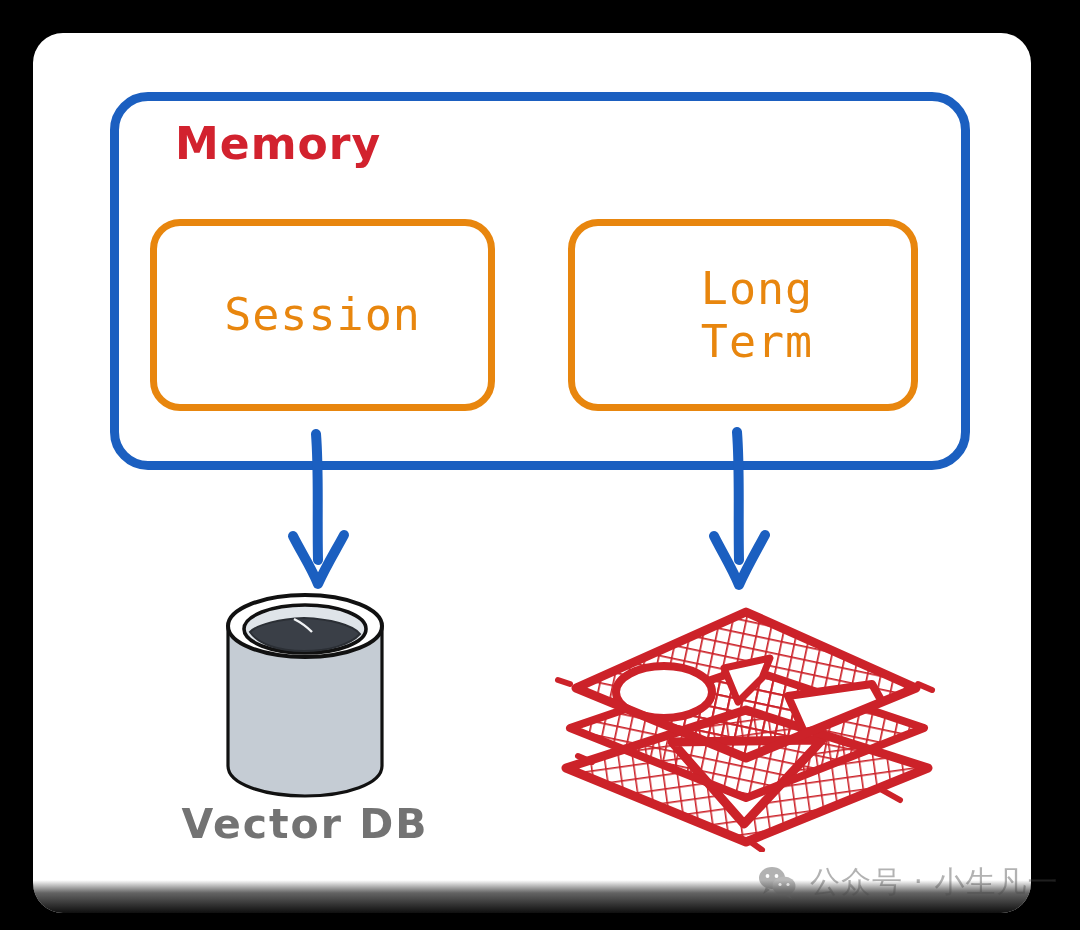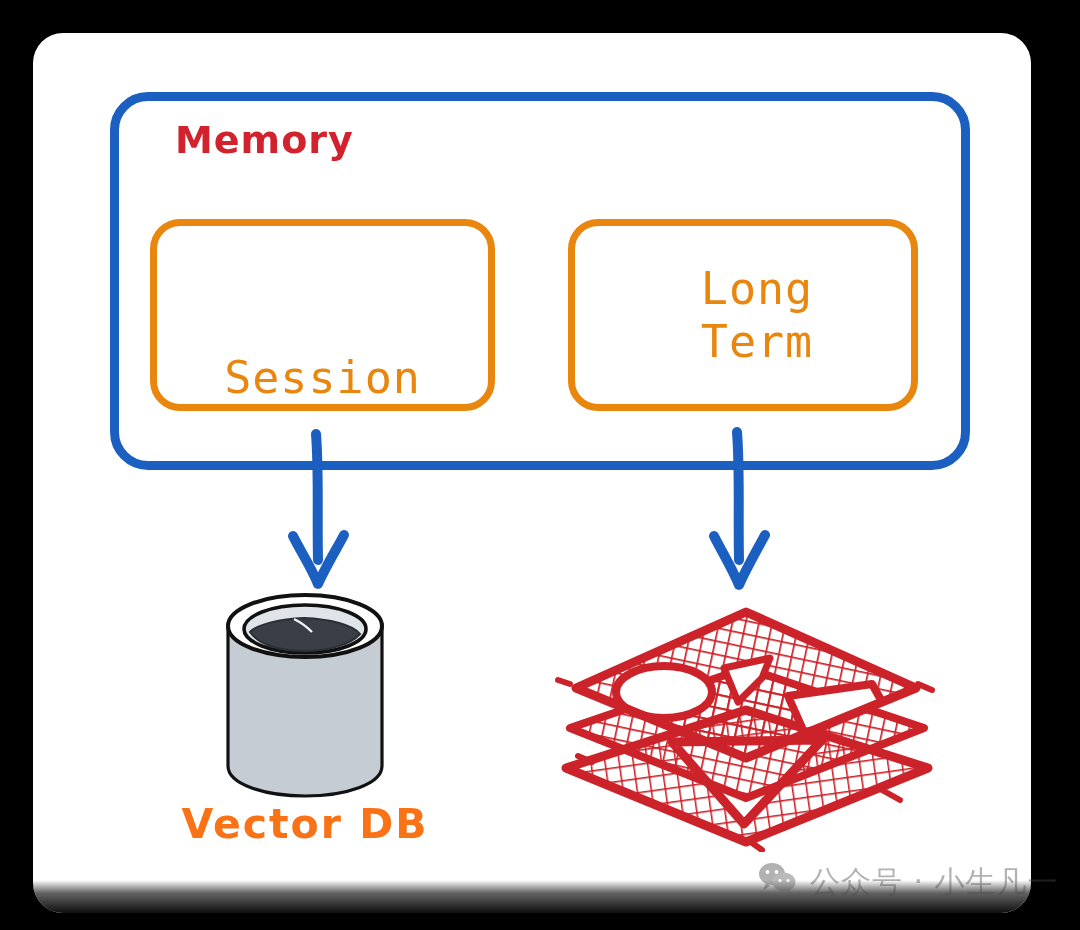--- a/index.html
+++ b/index.html
@@ -40,21 +40,21 @@
     width:860px; height:378px;
     border:9px solid var(--blue,#1b5fc0);
     border-radius:38px;
     background:transparent;
   }
   #memory-title{
     position:absolute;
     left:175px; top:118px;
     font-family:"DejaVu Sans", sans-serif;
     font-weight:700;
-    font-size:38px;
+    font-size:44px;
     letter-spacing:1px;
     color:#d2222e;
     white-space:nowrap;
   }
 
   
   .obox{
     position:absolute;
     border:7px solid #e8860e;
     border-radius:30px;
@@ -65,21 +65,21 @@
     text-align:center;
   }
   .obox .olabel{
     font-family:"DejaVu Sans Mono", monospace;
     color:#e8860e;
     font-size:45px;
     line-height:1.18;
     white-space:pre-line;
     letter-spacing:1px;
   }
-  #session-box{ left:150px; top:219px; width:345px; height:192px;align-items:flex-end; }
+  #session-box{ left:150px; top:219px; width:345px; height:192px; }
   #longterm-box{ left:568px; top:219px; width:350px; height:192px; }
 
   
   .arrow-svg{ position:absolute; overflow:visible; }
   #arrow-left{ left:268px; top:432px; }
   #arrow-right{ left:688px; top:428px; }
 
   
   #vector-db{ position:absolute; left:218px; top:588px; width:175px; height:222px; }
   #vector-db-label{
@@ -94,21 +94,21 @@
     color:#1a1a1a;
   }
 
   
   #graph-mesh{ position:absolute; left:552px; top:592px; width:388px; height:260px; }
 
   
   #watermark{
     position:absolute;
     left:758px; top:862px;
-    display:flex; gap:12px;
+    display:flex; align-items:center; gap:12px;
     opacity:.42;
     pointer-events:none;
   }
   #watermark .wm-text{
     font-family:"DejaVu Sans", sans-serif;
     font-size:30px;
     color:#4a4a4a;
     white-space:nowrap;
     letter-spacing:1px;
   }
@@ -149,21 +149,21 @@
 
     <ellipse cx="87" cy="38" rx="77" ry="31" fill="#ffffff" stroke="#111" stroke-width="4"></ellipse>
 
     <ellipse cx="87" cy="41" rx="61" ry="24" fill="#dfe4e9" stroke="#111" stroke-width="3.6"></ellipse>
 
     <path d="M32 44 C40 36, 62 31, 86 30 C112 31, 135 37, 142 46 C132 57, 110 63, 86 63 C60 63, 40 56, 32 44 Z" fill="#3a3f47" stroke="#2b2f35" stroke-width="2"></path>
 
     <path d="M76 31 C82 34, 88 38, 94 44" fill="none" stroke="#f2f4f6" stroke-width="2.4"></path>
   </svg>
 
-  <div id="vector-db-label" style="color: #f97316;">Vector DB</div>
+  <div id="vector-db-label" style="color: #737373;">Vector DB</div>
 
   <svg id="graph-mesh" viewBox="0 0 388 260">
     <defs>
 
       <pattern id="hatch" width="13" height="13" patternUnits="userSpaceOnUse" patternTransform="rotate(12)">
         <rect width="13" height="13" fill="none"></rect>
         <path d="M0 0 L0 13" stroke="#cc2229" stroke-width="3.4"></path>
         <path d="M0 0 L13 0" stroke="#cc2229" stroke-width="3.4"></path>
       </pattern>
       <pattern id="hatch2" width="14" height="14" patternUnits="userSpaceOnUse" patternTransform="rotate(-8)">

